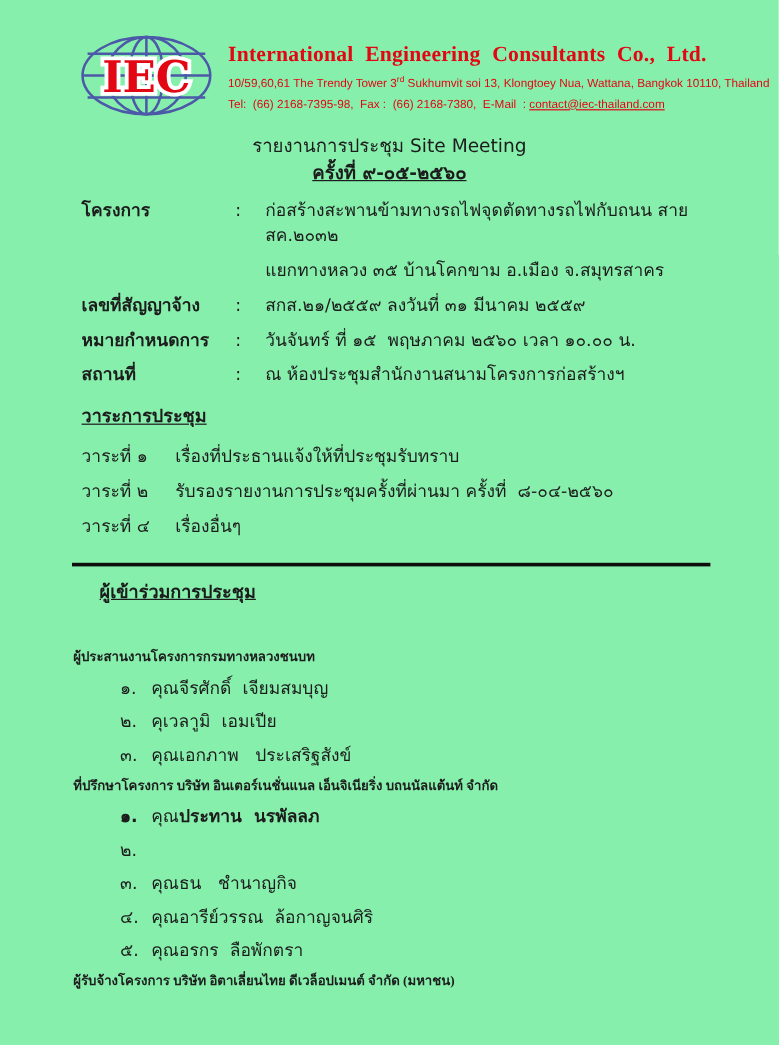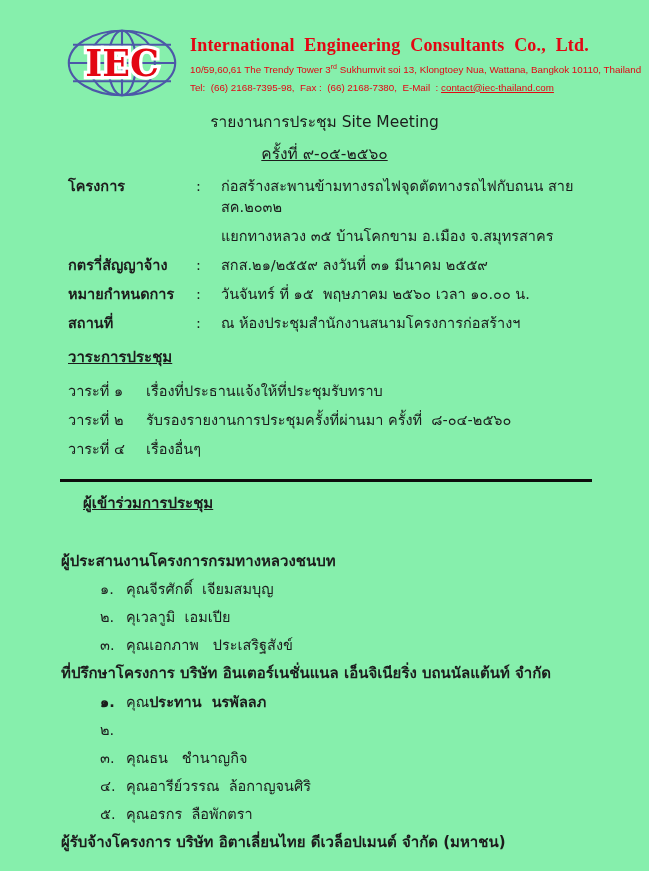--- a/index.html
+++ b/index.html
@@ -23,40 +23,40 @@
   .addr-line, .contact-line {
     font-family:"Liberation Sans", sans-serif; color:var(--red);
     font-size:9.8px; margin-top:5px; line-height:1.25;
   }
   .sup { vertical-align:super; font-size:7px; }
   .email { text-decoration:underline; cursor:pointer;text-align:center; }
 
   
   .title-block { text-align:center; margin-top:13px; }
   .title-main { font-size:15.5px; }
-  .title-no { font-size:15.5px; font-weight:normal; text-decoration:underline; margin-top:10px; }
+  .title-no { font-size:15.5px; font-weight:bold; text-decoration:underline; margin-top:0; }
 
   
   .info { margin:10px 40px 0 68px; }
   .info-row { display:flex; margin-bottom:8px; }
   .info-label { width:128px; font-weight:bold; flex:0 0 auto; }
   .info-colon { width:25px; flex:0 0 auto; }
   .info-value .line2 { margin-top:8px; }
 
   
   .agenda-heading { font-weight:bold; text-decoration:underline; margin:13px 0 12px 68px; font-size:15px; }
   .agenda-row { display:flex; margin:0 40px 8px 68px; }
   .agenda-no { width:78px; flex:0 0 auto; }
 
   
   .divider { height:3px; background:#0d0d0d; margin:19px 57px 0 60px; }
 
   
   .att-heading { font-weight:bold; text-decoration:underline; margin:11px 0 0 83px; font-size:15px; }
-  .group-title { font-weight:bold; margin:0 30px 0 61px; font-size:15px; }
+  .group-title { font-weight:bold; margin:0 30px 0 61px; font-size:11px;font-family:Liberation Serif, serif; }
   .gt-1 { margin-top:36px; }
   .gt-2 { margin-top:7px; }
   .gt-3 { margin-top:7px; }
   .member { display:flex; margin:7px 0 0 100px; }
   .m-no { min-width:26px; flex:0 0 auto; }
   .member-list { margin-bottom:7px; }
   .b { font-weight:bold; }
 </style>
 </head>
 <body>
@@ -95,21 +95,21 @@
     <div class="info-row">
       <div class="info-label">โครงการ</div>
       <div class="info-colon">:</div>
       <div class="info-value">
         <div class="bindtext">ก่อสร้างสะพานข้ามทางรถไฟจุดตัดทางรถไฟกับถนน สาย สค.๒๐๓๒</div>
         <div class="line2 bindtext">แยกทางหลวง ๓๕ บ้านโคกขาม อ.เมือง จ.สมุทรสาคร</div>
       </div>
     </div>
 
     <div class="info-row">
-      <div class="info-label">กตราี่สัญญาจ้าง</div>
+      <div class="info-label">เลขที่สัญญาจ้าง</div>
       <div class="info-colon">:</div>
       <div class="info-value bindtext">สกส.๒๑/๒๕๕๙ ลงวันที่ ๓๑ มีนาคม ๒๕๕๙</div>
     </div>
 
     <div class="info-row">
       <div class="info-label">หมายกำหนดการ</div>
       <div class="info-colon">:</div>
       <div class="info-value bindtext">วันจันทร์ ที่ ๑๕  พฤษภาคม ๒๕๖๐ เวลา ๑๐.๐๐ น.</div>
     </div>
 

